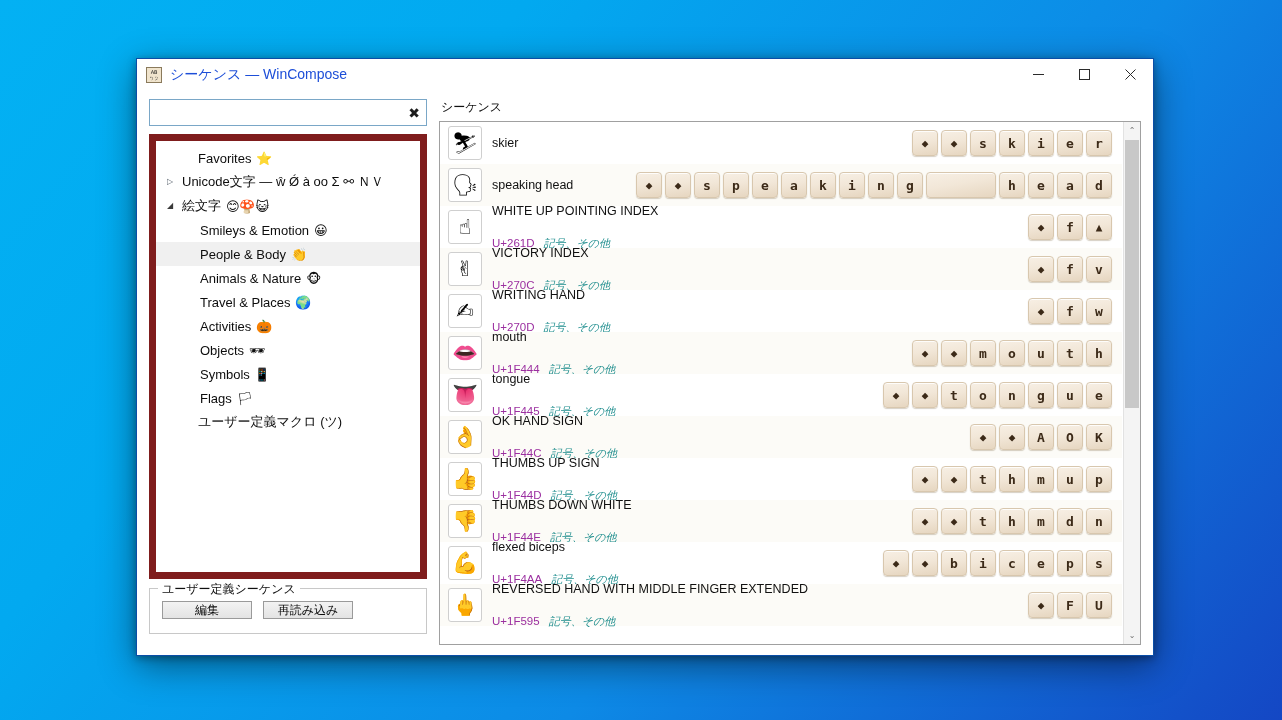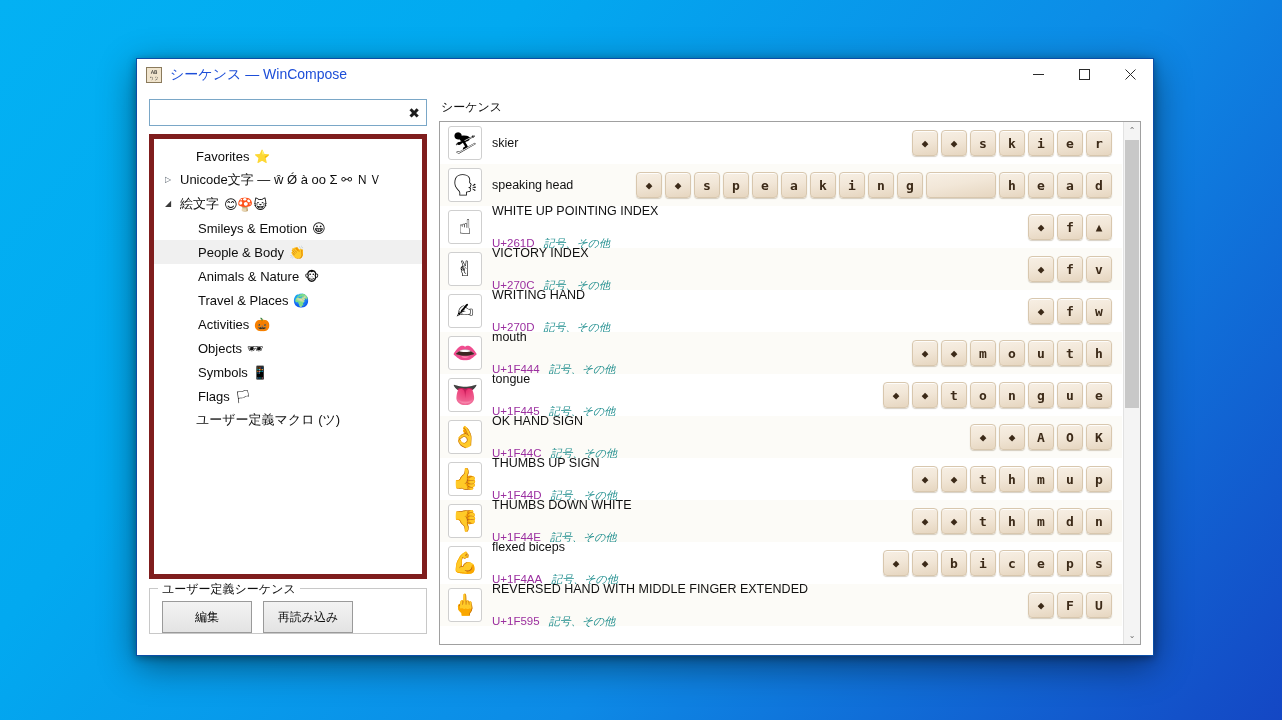--- a/index.html
+++ b/index.html
@@ -118,21 +118,21 @@
     font-weight: bold;
     color: #1c1c1c;
     font-family: "DejaVu Sans", sans-serif;
     line-height: 1;
     cursor: default;
   }
 
   .tree {
     margin-top: 8px;
     height: 445px;
-    border: 5px solid #7f1d1d;
+    border: 7px solid #7f1d1d;
     background: #fff;
     box-sizing: border-box;
     padding-top: 5px;
     overflow: hidden;
   }
   .tree-node {
     height: 24px;
     display: flex;
     align-items: center;
     font-size: 13px;
@@ -181,21 +181,21 @@
     font-family: "Liberation Sans", sans-serif;
     white-space: nowrap;
   }
   .fs-inner {
     display: flex;
     gap: 11px;
     padding: 12px 0 0 12px;
   }
   .btn {
     min-width: 90px;
-    height: 32px;
+    height: 18px;
     background: linear-gradient(180deg,#f3f3f3 0%,#e3e3e3 100%);
     border: 1px solid #9a9a9a;
     font-size: 12px;
     color: #0c0c0c;
     font-family: Liberation Sans, sans-serif;
     display: flex;
     align-items: center;
     justify-content: center;
     box-sizing: border-box;
     cursor: default;

